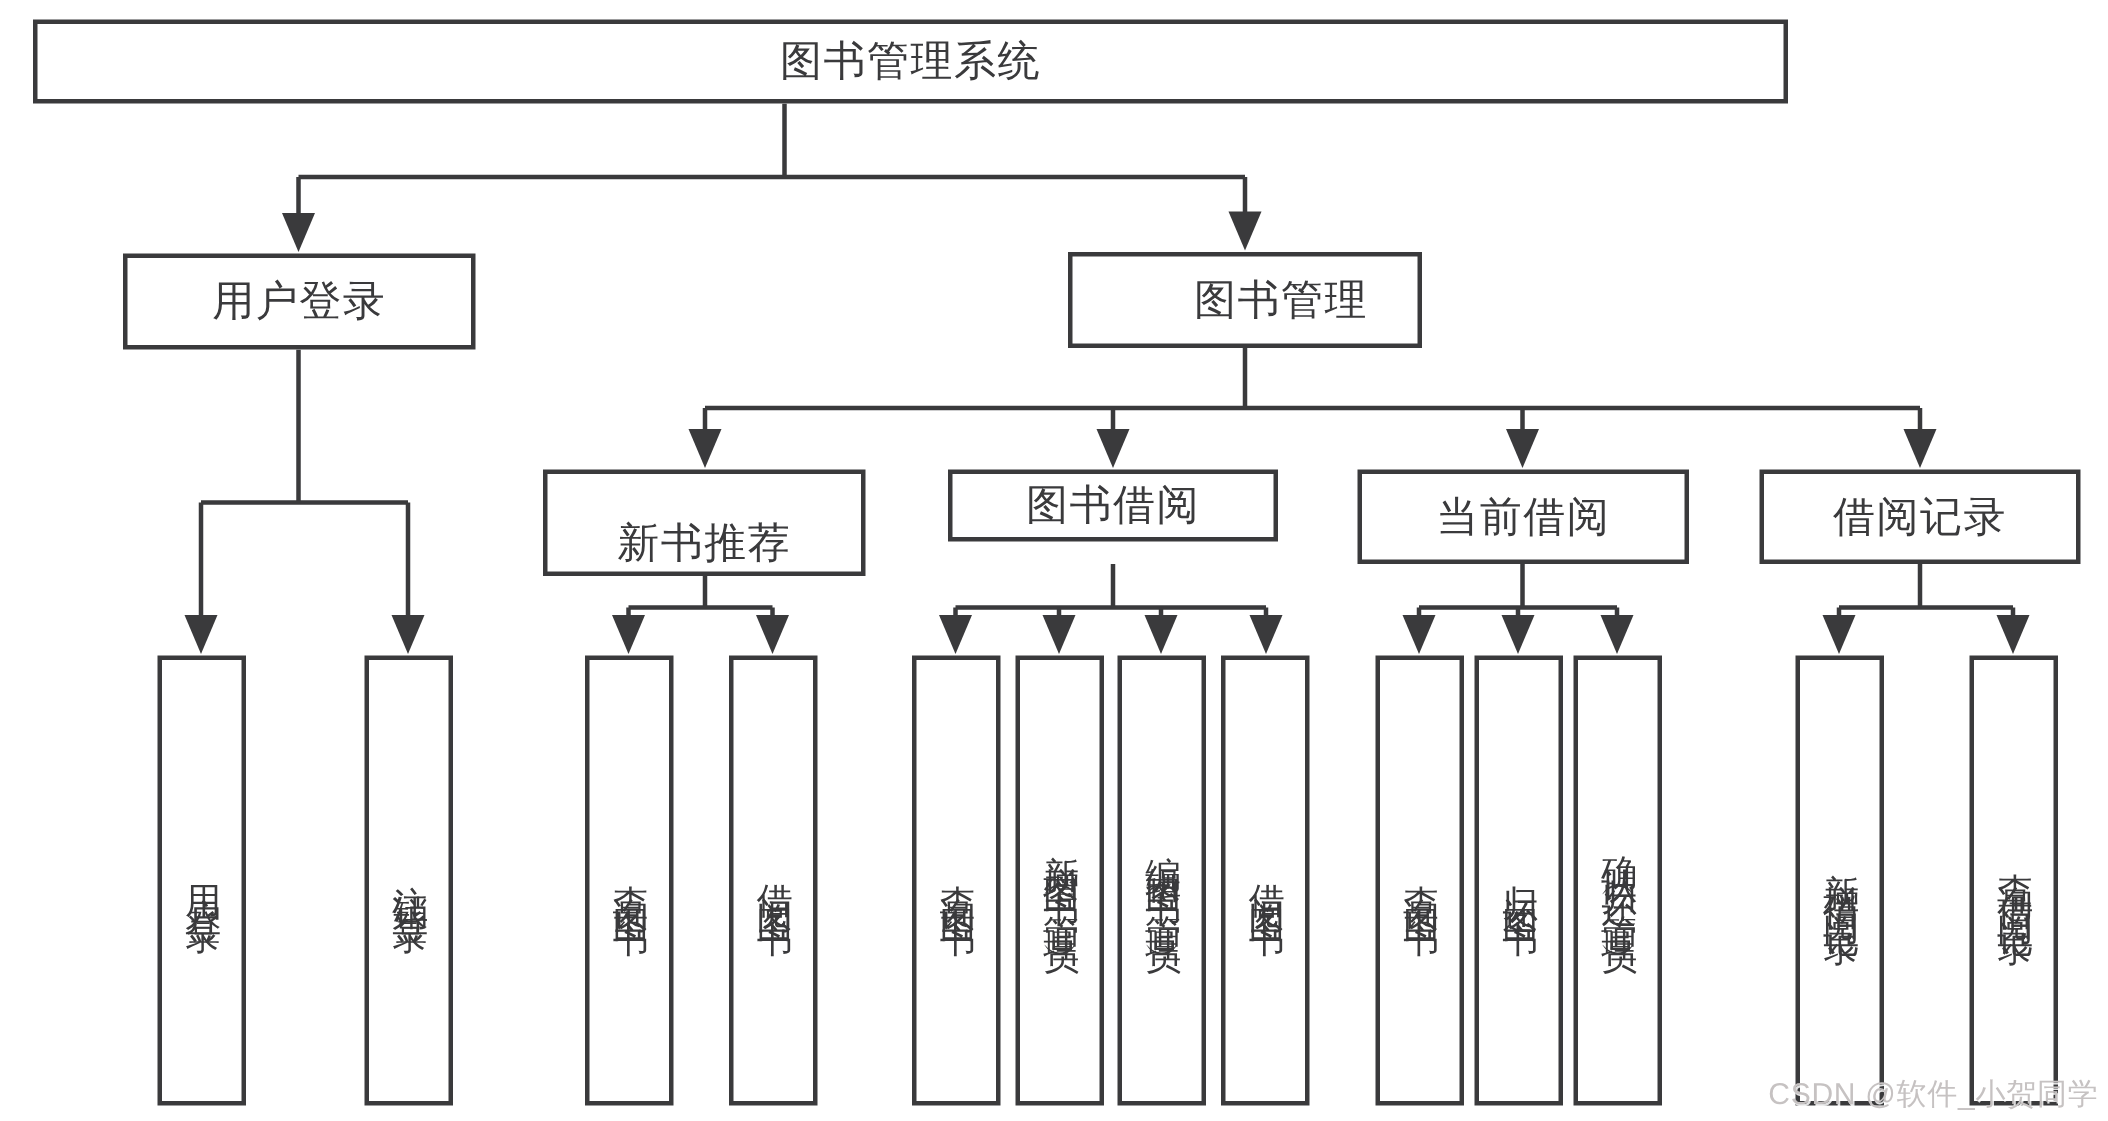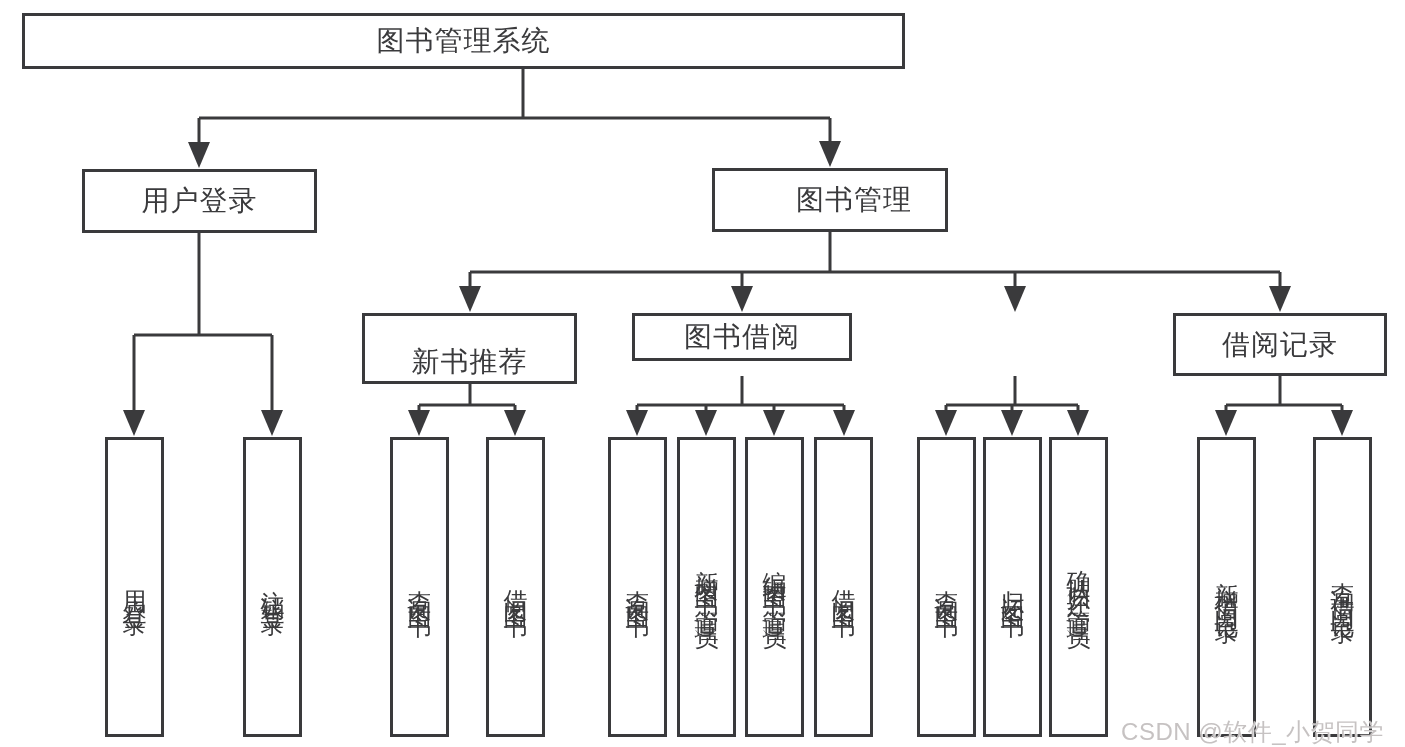--- a/index.html
+++ b/index.html
@@ -69,23 +69,23 @@
   .vbox .vtext {
     writing-mode: vertical-rl;
     text-orientation: mixed;
     letter-spacing: 8px;
     line-height: 1;
     white-space: nowrap;
   }
   .watermark {
     position: absolute;
     top: 716px;
-    right: 21px;
+    right: 6px;
     z-index: 3;
-    font-size: 24px;
+    font-size: 20px;
     color: var(--watermark);
     letter-spacing: 0.5px;
     white-space: nowrap;
     text-shadow: 1px 1px 0 rgba(255,255,255,0.85);
     text-align: center;
   }
 </style>
 </head>
 <body>
 
@@ -127,37 +127,40 @@
       <path class="arrow" d="M1001 410 h22 L1012 436 Z"></path>
       <path class="arrow" d="M1067 410 h22 L1078 436 Z"></path>
     </g>
     <g>
       <path class="ln" d="M1280 376 V405 M1226 405 H1342 M1226 405 V414 M1342 405 V414"></path>
       <path class="arrow" d="M1215 410 h22 L1226 436 Z"></path>
       <path class="arrow" d="M1331 410 h22 L1342 436 Z"></path>
     </g>
   </svg>
 
-  <div class="box hbox root-box" style="left:22px; top:13px; width:883px; height:56px;align-items:center;">
+  <div class="box hbox root-box" style="left:22px; top:13px; width:1170px; height:56px;align-items:center;">
     <span>图书管理系统</span>
   </div>
 
   <div class="box hbox" style="left:82px; top:169px; width:235px; height:64px;">
     <span>用户登录</span>
   </div>
   <div class="box hbox" style="left:712px; top:168px; width:236px; height:64px;padding-left:48px;">
     <span>图书管理</span>
   </div>
 
   <div class="box hbox" style="left:362px; top:313px; width:215px; height:71px;align-items:flex-end;">
     <span>新书推荐</span>
   </div>
   <div class="box hbox" style="left:632px; top:313px; width:220px; height:48px;">
     <span>图书借阅</span>
   </div>
+  <div class="box hbox" style="left:905px; top:313px; width:221px; height:63px;">
+    <span>当前借阅</span>
+  </div>
   <div class="box hbox" style="left:1173px; top:313px; width:214px; height:63px;">
     <span>借阅记录</span>
   </div>
 
   <div class="box vbox" style="left:105px;">
     <span class="vtext">用户登录</span>
   </div>
   <div class="box vbox" style="left:243px;">
     <span class="vtext">注销登录</span>
   </div>

